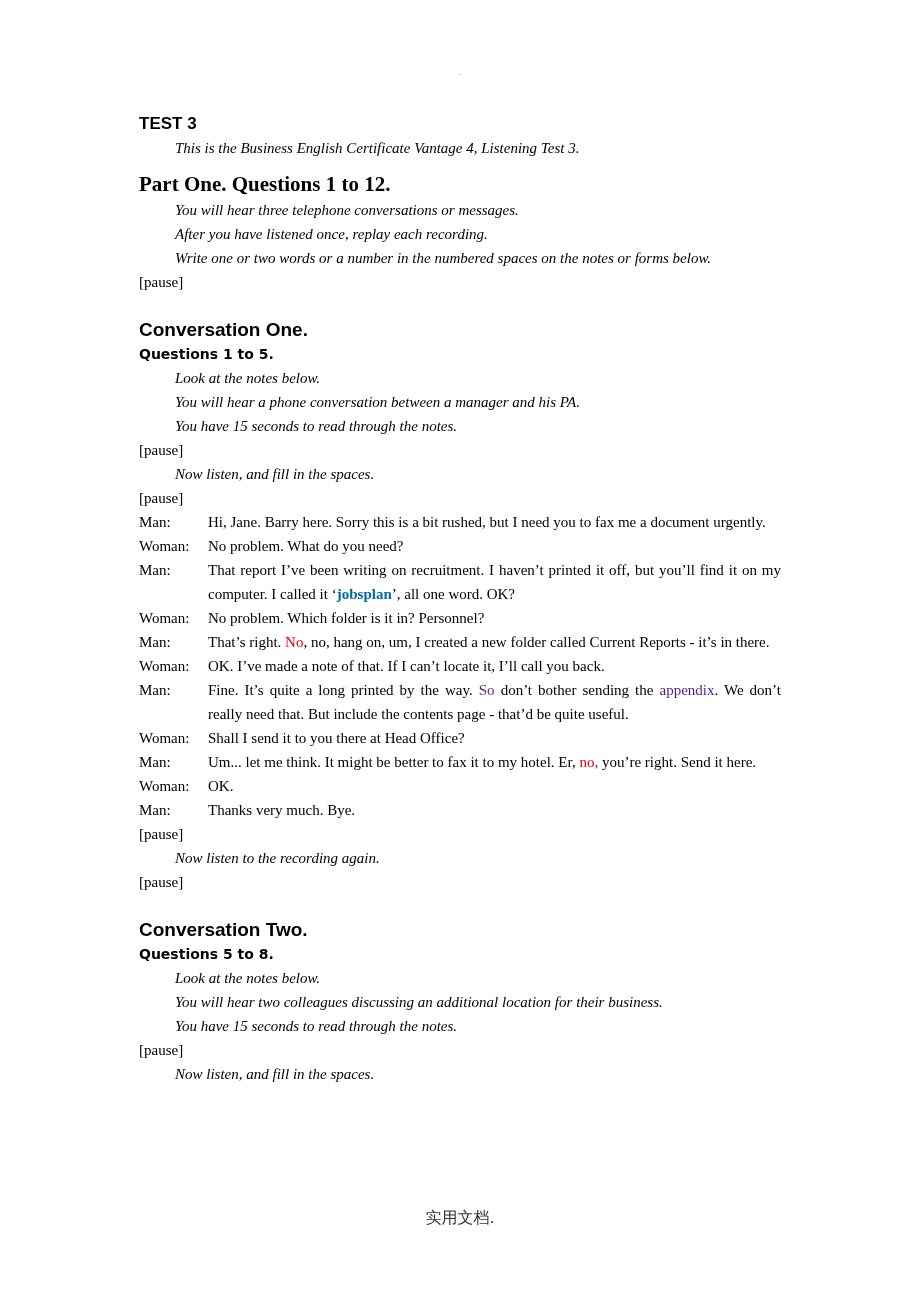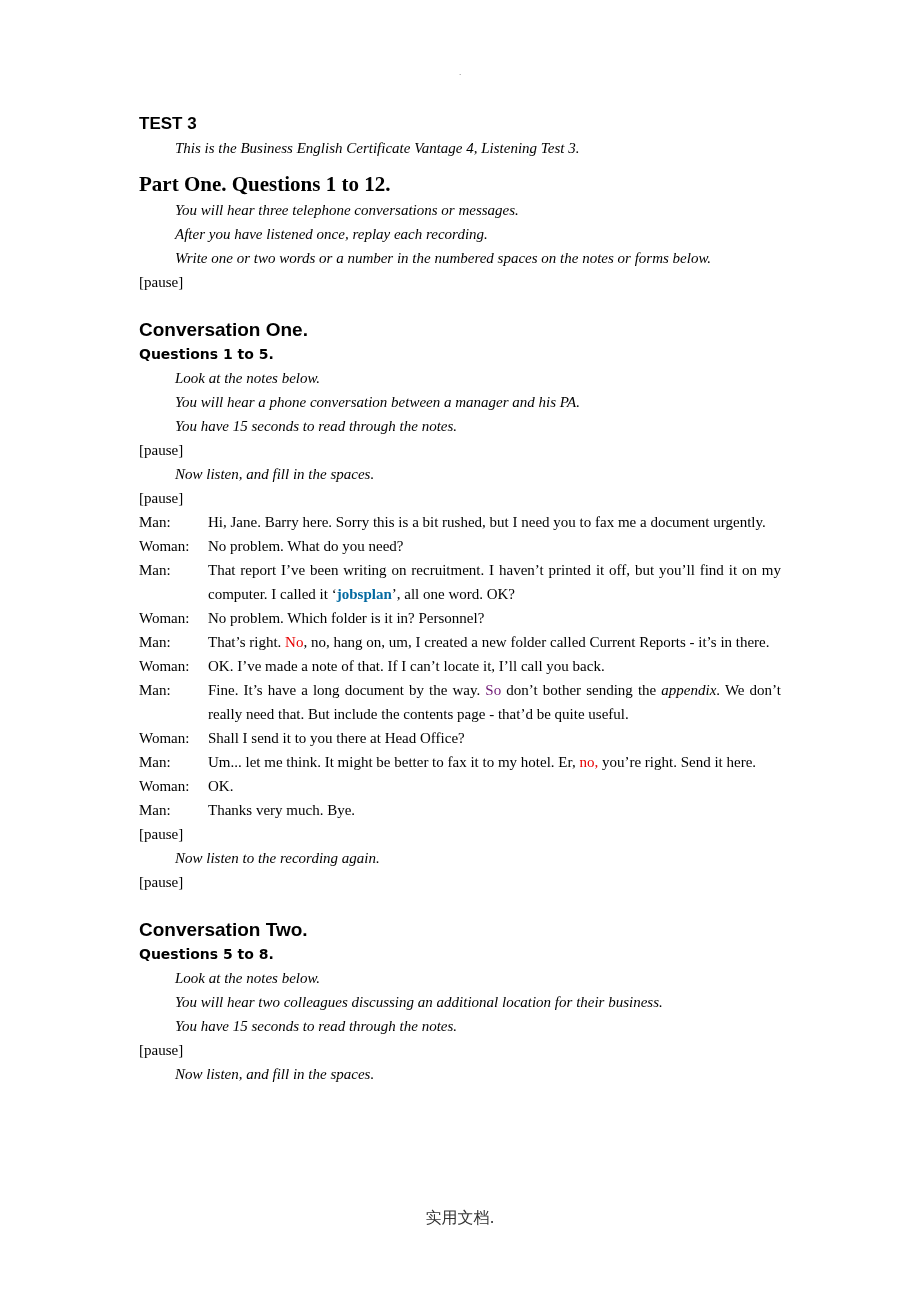--- a/index.html
+++ b/index.html
@@ -72,21 +72,21 @@
           <div class="turn">
             <div class="speaker">Man:</div>
             <div class="speech"><span>That’s right. </span><span class="red" style="color: rgb(230, 0, 0);">No</span><span>, no, hang on, um, I created a new folder called Current Reports - it’s in there.</span></div>
           </div>
           <div class="turn">
             <div class="speaker">Woman:</div>
             <div class="speech"><span>OK. I’ve made a note of that. If I can’t locate it, I’ll call you back.</span></div>
           </div>
           <div class="turn">
             <div class="speaker">Man:</div>
-            <div class="speech"><span>Fine. It’s have a long document by the way. </span><span class="red" style="color: #701a75;">So</span><span> don’t bother sending the </span><span class="red" style="color: #000000; font-style: italic;">appendix</span><span>. We don’t really need that. But include the contents page - that’d be quite useful.</span></div>
+            <div class="speech"><span>Fine. It’s quite a long printed by the way. </span><span class="red" style="color: #701a75;">So</span><span> don’t bother sending the </span><span class="red" style="color: #4c1d95;">appendix</span><span>. We don’t really need that. But include the contents page - that’d be quite useful.</span></div>
           </div>
           <div class="turn">
             <div class="speaker">Woman:</div>
             <div class="speech"><span>Shall I send it to you there at Head Office?</span></div>
           </div>
           <div class="turn">
             <div class="speaker">Man:</div>
             <div class="speech"><span>Um... let me think. It might be better to fax it to my hotel. Er, </span><span class="red" style="color: rgb(230, 0, 0);">no,</span><span> you’re right. Send it here.</span></div>
           </div>
           <div class="turn">

